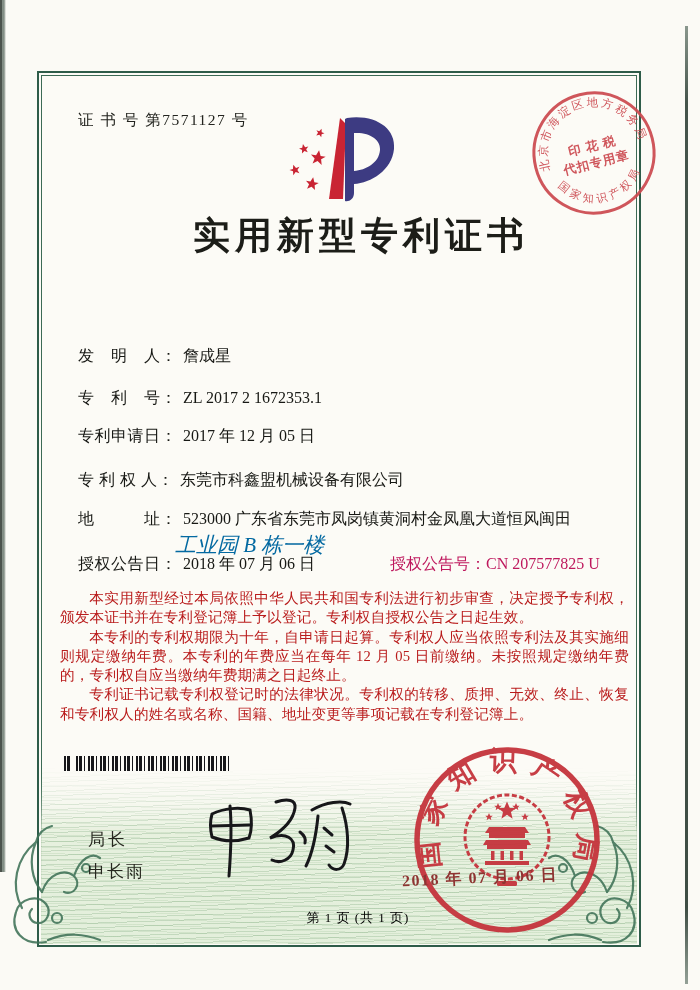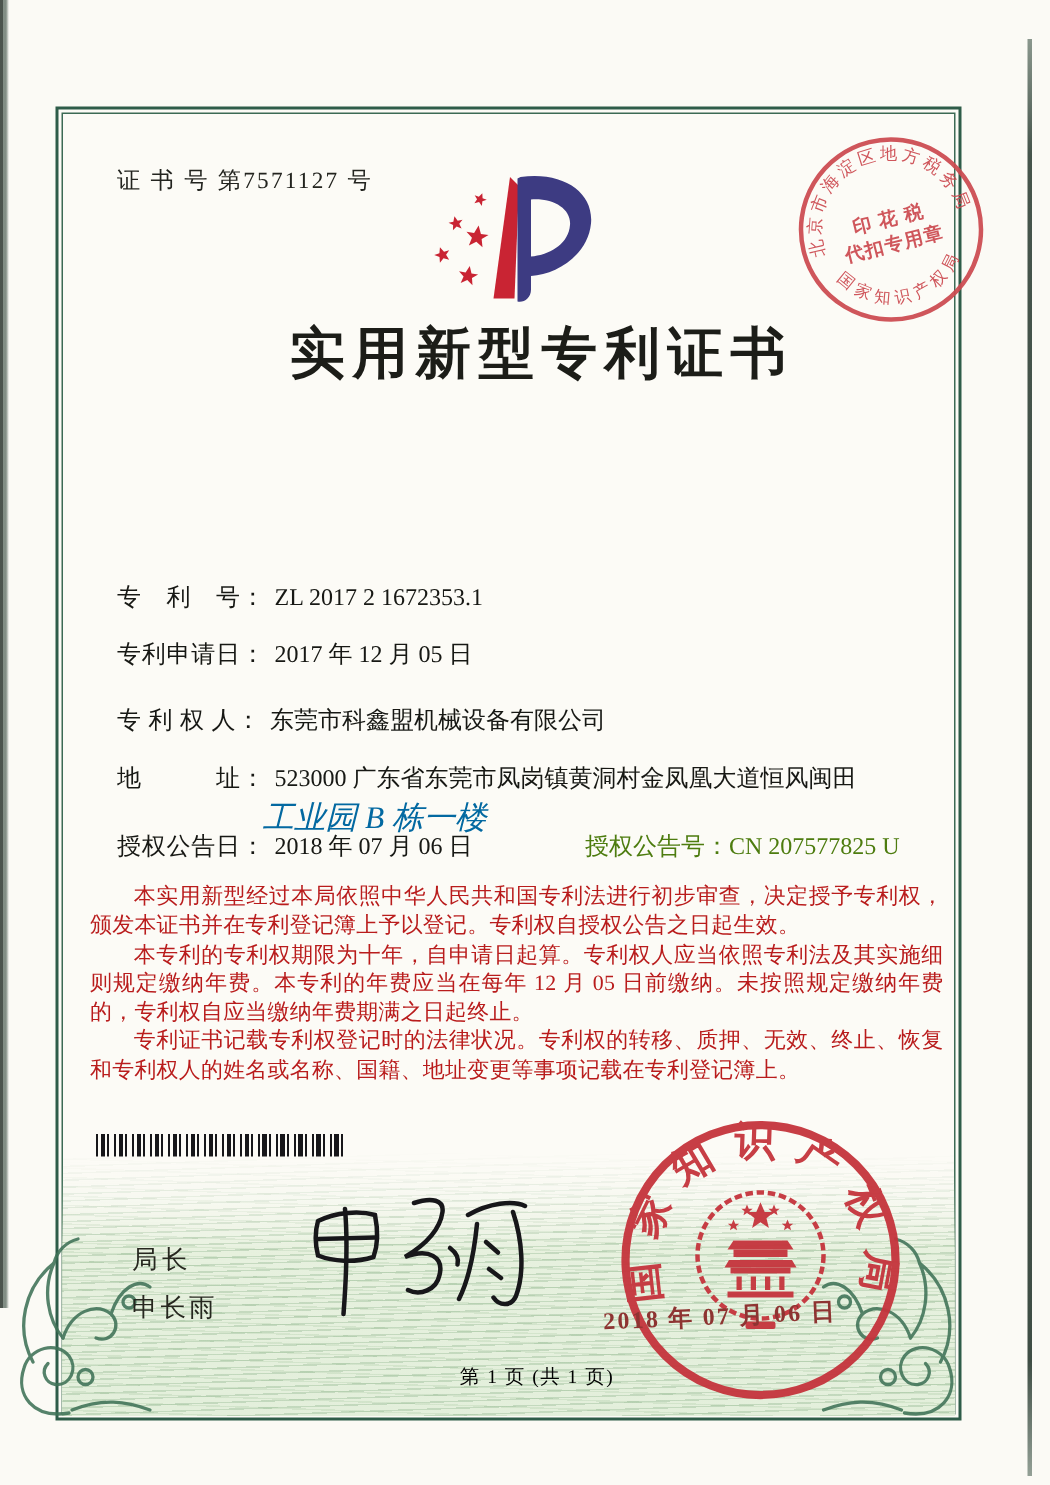--- a/index.html
+++ b/index.html
@@ -35,21 +35,21 @@
 
   .logo { position:absolute; left:270px; top:98px; }
 
   .title { position:absolute; left:37px; top:211px; width:648px; text-align:center;
     font-size:37px; font-weight:700; letter-spacing:5px; color:#1c1d18; }
 
   .frow { position:absolute; left:78px; width:556px; font-size:16px; color:#171814; white-space:nowrap; }
   .frow .flabel { letter-spacing:.5px; }
   .frow .fvalue { margin-left:6px; }
   .addr2 { position:absolute; left:175px; top:531px; font-size:21px; color:#0369a1;font-style:italic; }
-  .grant-no { position:absolute; left:390px; top:554px; font-size:16px; color:#4d7c0f; white-space:nowrap; }
+  .grant-no { position:absolute; left:390px; top:554px; font-size:16px; color:#be185d; white-space:nowrap; }
 
   .paras { position:absolute; left:60px; top:589px; width:569px; font-size:14.6px;
     line-height:19.3px; color:#b91c1c; text-align:justify; letter-spacing:.2px; }
   .paras p { text-indent:2em; }
 
   .barcode { position:absolute; left:64px; top:756px; width:168px; height:15px;
     background:repeating-linear-gradient(90deg,#17171a 0 1.5px,rgba(0,0,0,0) 1.5px 3px,#17171a 3px 6px,rgba(0,0,0,0) 6px 7.5px,#17171a 7.5px 8.5px,rgba(0,0,0,0) 8.5px 12px); }
 
   .signer-title { position:absolute; left:88px; top:828px; font-size:17px; letter-spacing:3px; color:#26271f;text-align:center; }
   .signer-name  { position:absolute; left:88px; top:860px; font-size:17px; letter-spacing:2px; color:#26271f; }
@@ -113,20 +113,23 @@
       <use href="#star" transform="translate(295,170) scale(0.55) rotate(-18)"></use>
       <use href="#star" transform="translate(312,184) scale(0.68) rotate(10)"></use>
       <path d="M340 118 L346 124 L343 199 L329 199 Z"></path>
     </g>
     <path d="M347 118 C375 114 396 128 394 149 C392 170 371 183 354 184 L354 193 C354 199 349 202 345 201 L345 119 Z
              M354 133 C370 132 381 140 380 150 C379 163 366 170 354 171 Z" fill="#3d3b82" fill-rule="evenodd"></path>
   </svg>
 
   <div class="title">实用新型专利证书</div>
 
+  <div class="frow" style="top:346px">
+    <span class="flabel">发　明　人：</span><span class="fvalue">詹成星</span>
+  </div>
   <div class="frow" style="top:388px">
     <span class="flabel">专　利　号：</span><span class="fvalue">ZL 2017 2 1672353.1</span>
   </div>
   <div class="frow" style="top:426px">
     <span class="flabel">专利申请日：</span><span class="fvalue">2017 年 12 月 05 日</span>
   </div>
   <div class="frow" style="top:470px">
     <span class="flabel">专 利 权 人：</span><span class="fvalue">东莞市科鑫盟机械设备有限公司</span>
   </div>
   <div class="frow" style="top:509px">

